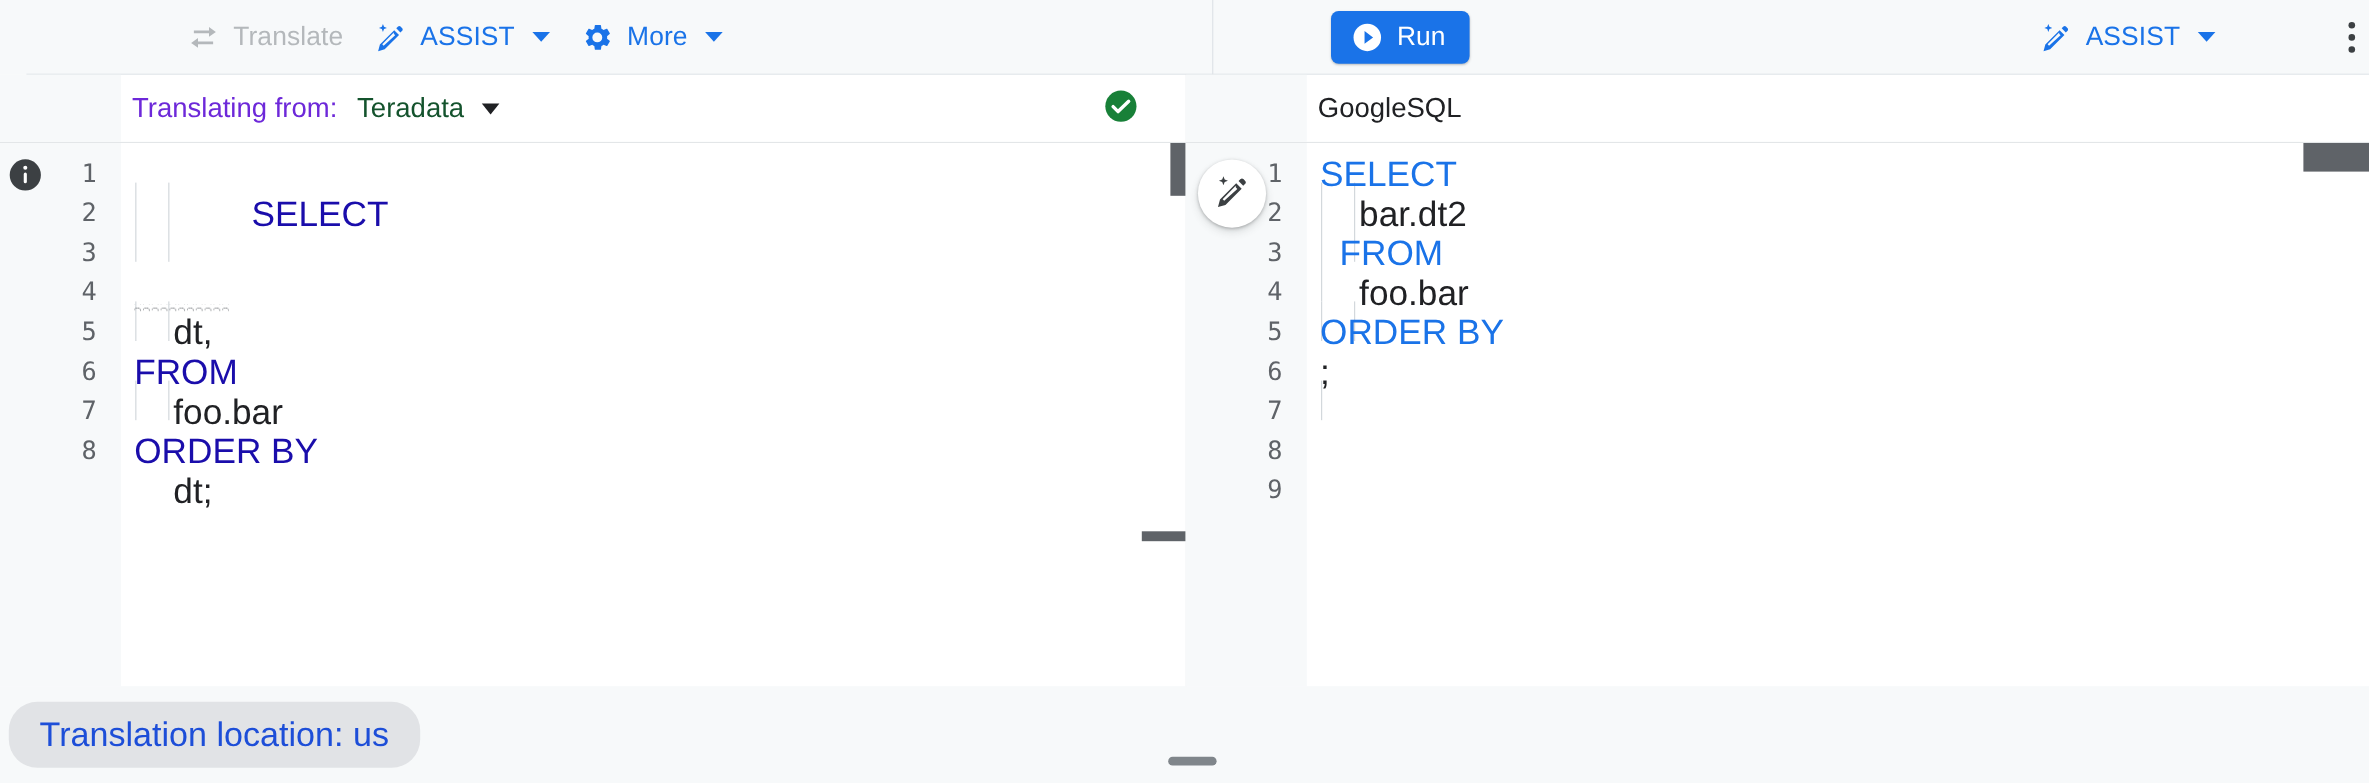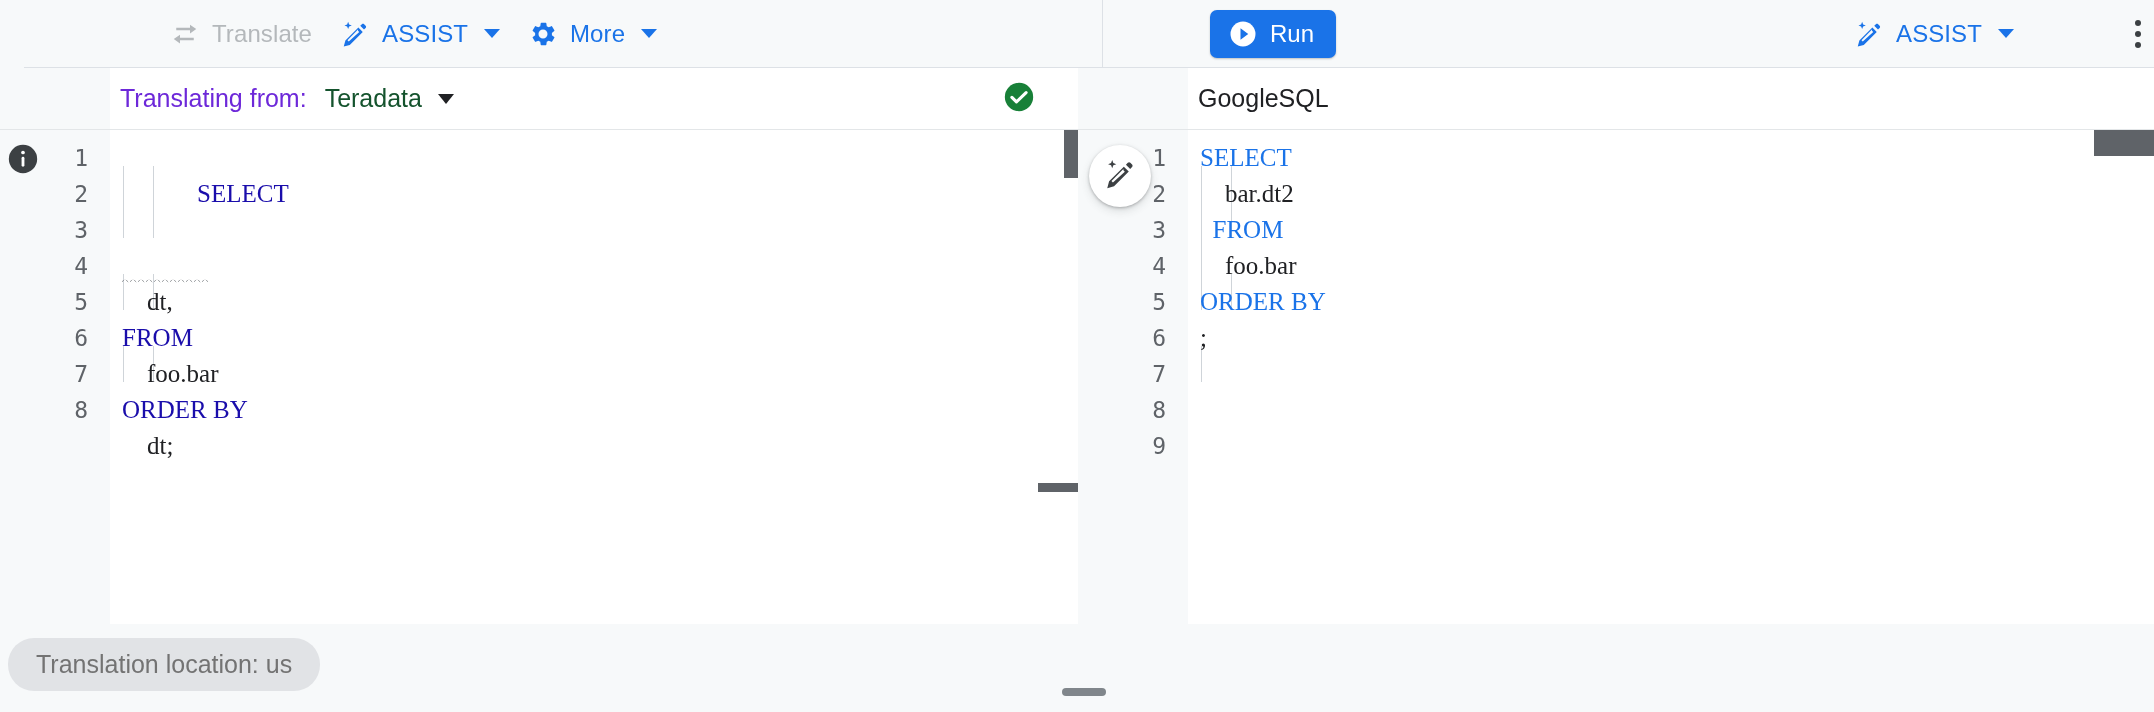--- a/index.html
+++ b/index.html
@@ -79,22 +79,22 @@
     padding-top:10px; text-align:right;
   }
   .gutter .ln{
     font-family:"DejaVu Sans Mono", monospace;
     font-size:23px; line-height:36px; color:#5f6368; padding-right:22px;
   }
   .code{
     flex:1; padding-top:10px; position:relative; overflow:hidden;
   }
   .code .cl{
-    font-family:Liberation Serif, serif;
-    font-size:25px; line-height:36px; color:#202124; white-space:pre;
+    font-family:Liberation Sans, sans-serif;
+    font-size:32px; line-height:36px; color:#202124; white-space:pre;
     padding-left:12px; position:relative;
   }
   .kw{ color:#1a0dab; }
   .kw-r{ color:#1a73e8; }
   .squig{
     position:absolute; left:12px; bottom:1px; height:6px; width:86px;
     background:
       radial-gradient(circle at 3px 6px, transparent 2.6px, #5f6368 3.1px, transparent 3.6px) 0 0/8px 8px repeat-x;
     opacity:.85;
   }
@@ -117,23 +117,23 @@
     box-shadow:0 1px 3px rgba(60,64,67,.35), 0 4px 8px rgba(60,64,67,.15);
     display:flex; align-items:center; justify-content:center; cursor:pointer; z-index:40;
   }
 
   
   .statusbar{
     position:absolute; left:0; top:624px; width:2154px; height:88px; background:#f7f9fa;
   }
   .chip{
     position:absolute; left:8px; top:14px;
-    background:#e1e3e6; color:#737373;
+    background:#e1e3e6; color:#1d4ed8;
     border-radius:26px; padding:12px 28px;
-    font-size:25px; white-space:nowrap;
+    font-size:31px; white-space:nowrap;
   }
   .grabber{
     position:absolute; left:1062px; top:64px; width:44px; height:8px;
     border-radius:4px; background:#80868b;
   }
 </style>
 </head>
 <body>
 
 <div id="app">

